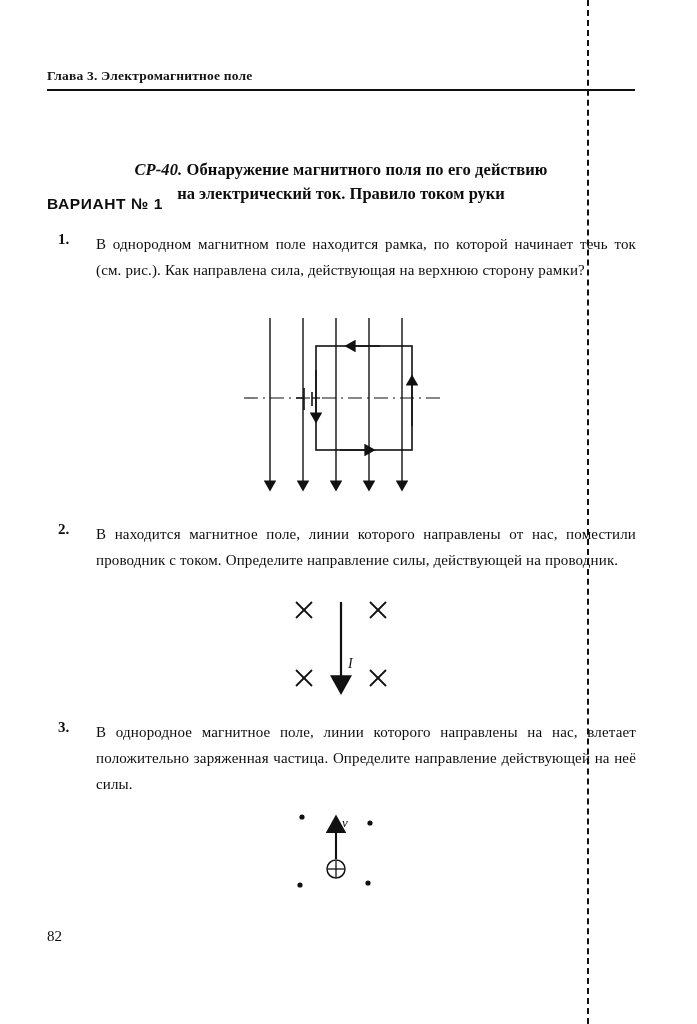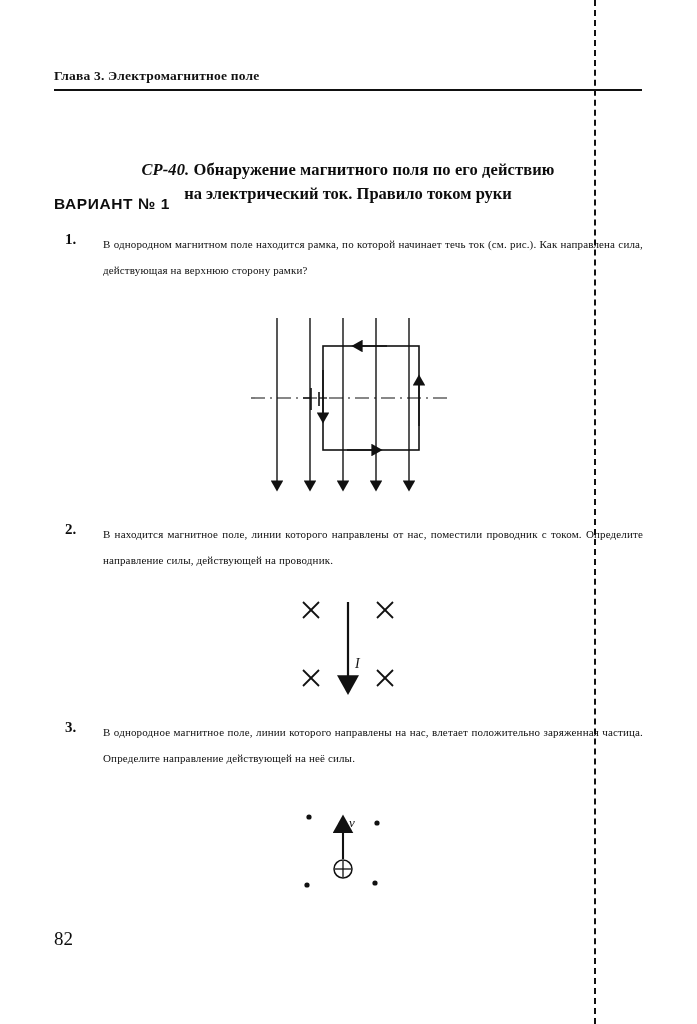--- a/index.html
+++ b/index.html
@@ -10,21 +10,21 @@
   body {
     width: 697px;
     height: 1024px;
     position: relative;
     font-family: "Liberation Serif", serif;
     color: #0d0d0d;
     overflow: hidden;
   }
   .page {
     position: absolute;
-    left: 7px; top: 0;
+    left: 0; top: 0;
     width: 641px;
     height: 1024px;
   }
   
   .scan-edge {
     position: absolute;
     top: 0;
     right: 52px;
     width: 0;
     height: 1024px;
@@ -97,21 +97,21 @@
     left: 0;
     top: 0;
     width: 28px;
     font-size: 15px;
     font-weight: bold;
     font-family: "Liberation Serif", serif;
   }
   .q .body {
     margin-left: 38px;
     width: 540px;
-    font-size: 11px;
+    font-size: 15px;
     line-height: 26px;
     text-align: justify;
     letter-spacing: 0.15px;
   }
   .q .body p { margin: 0; }
 
   #q1 { top: 231px; }
   #q2 { top: 521px; }
   #q3 { top: 719px; }
 
@@ -119,21 +119,21 @@
     position: absolute;
   }
   #fig1 { left: 230px; top: 318px; width: 250px; height: 190px; }
   #fig2 { left: 280px; top: 596px; width: 130px; height: 110px; }
   #fig3 { left: 280px; top: 805px; width: 110px; height: 100px; }
 
   .page-number {
     position: absolute;
     left: 47px;
     top: 928px;
-    font-size: 19px;
+    font-size: 15px;
     font-family: "Liberation Serif", serif;
   }
 </style>
 </head>
 <body>
 
 <div class="page">
 
   <div class="scan-edge"></div>
 

